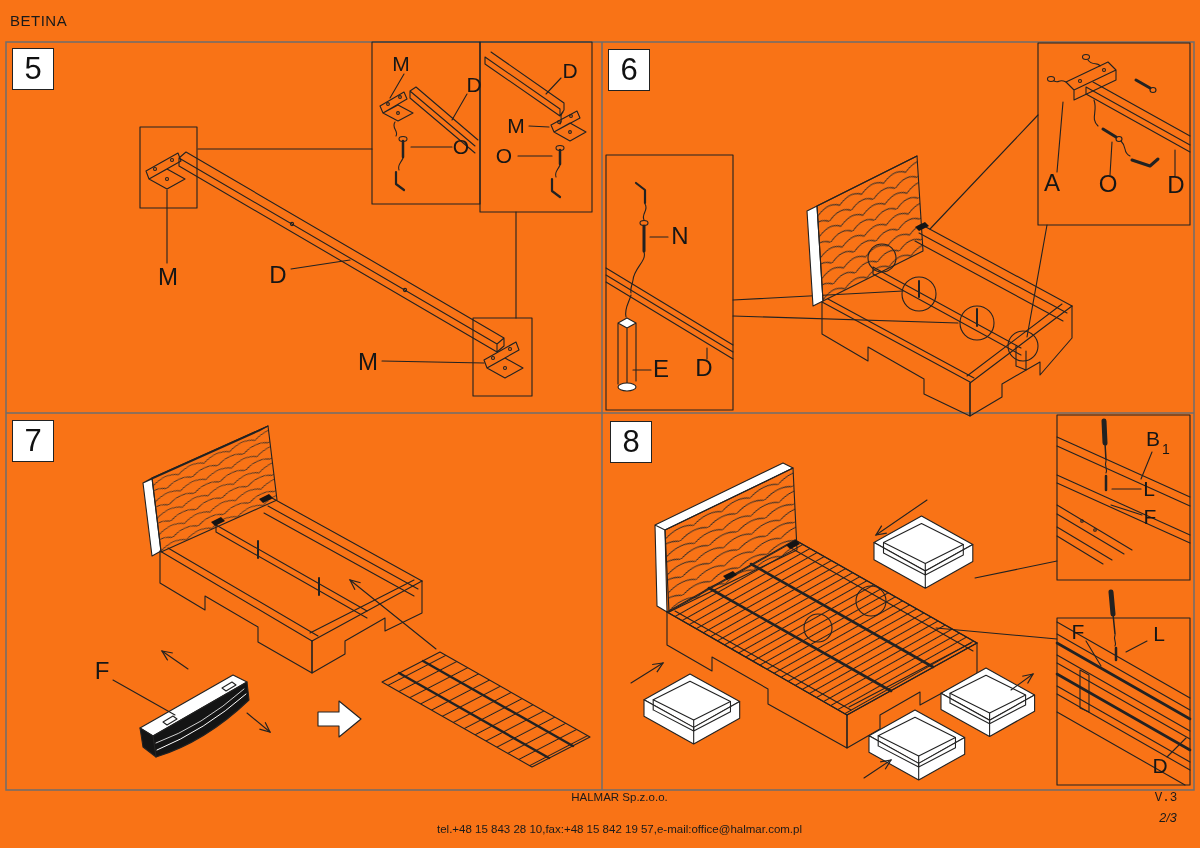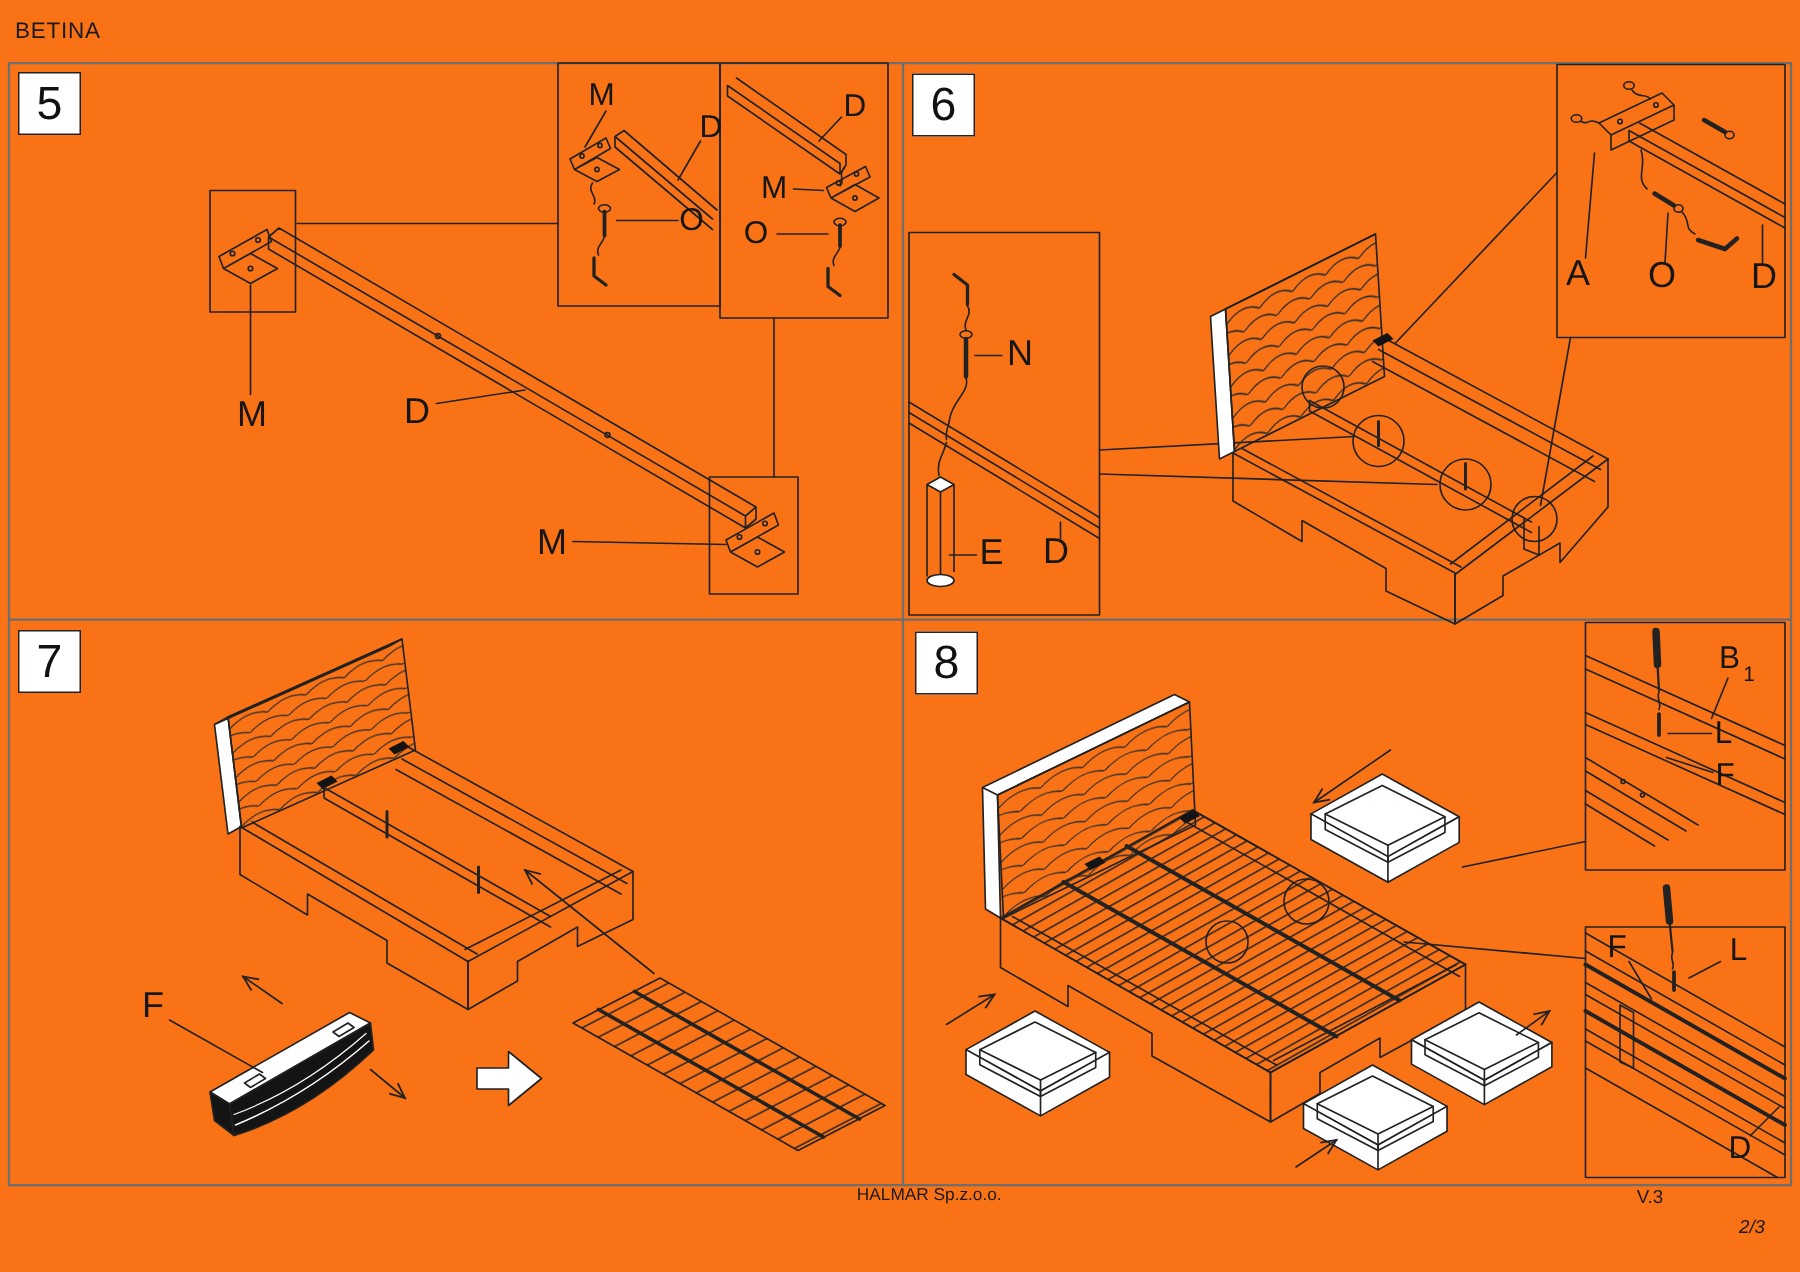--- a/index.html
+++ b/index.html
@@ -281,16 +281,17 @@
 
   <span class="plabel small abs ctr" style="left:1153px;top:439px;">B</span>
   <span class="plabel sub abs ctr" style="left:1166px;top:449px;">1</span>
   <span class="plabel small abs ctr" style="left:1149px;top:489px;">L</span>
   <span class="plabel small abs ctr" style="left:1150px;top:517px;">F</span>
   <span class="plabel small abs ctr" style="left:1078px;top:632px;">F</span>
   <span class="plabel small abs ctr" style="left:1159px;top:634px;">L</span>
   <span class="plabel small abs ctr" style="left:1160px;top:766px;">D</span>
 
   <div class="footer-line abs ctr" style="top:797px;">HALMAR Sp.z.o.o.</div>
-  <span class="meta abs ctr" style="left:1100px;top:798px;">V.3</span>
+  <div class="footer-line abs ctr" style="top:829px;">tel.+48 15 843 28 10,fax:+48 15 842 19 57,e-mail:office@halmar.com.pl</div>
+  <span class="meta abs ctr" style="left:1166px;top:798px;font-family:Liberation Mono, monospace;">V.3</span>
   <span class="meta abs ctr" style="left:1168px;top:818px;font-style:italic;">2/3</span>
 
 </div>
 
 </body></html>

